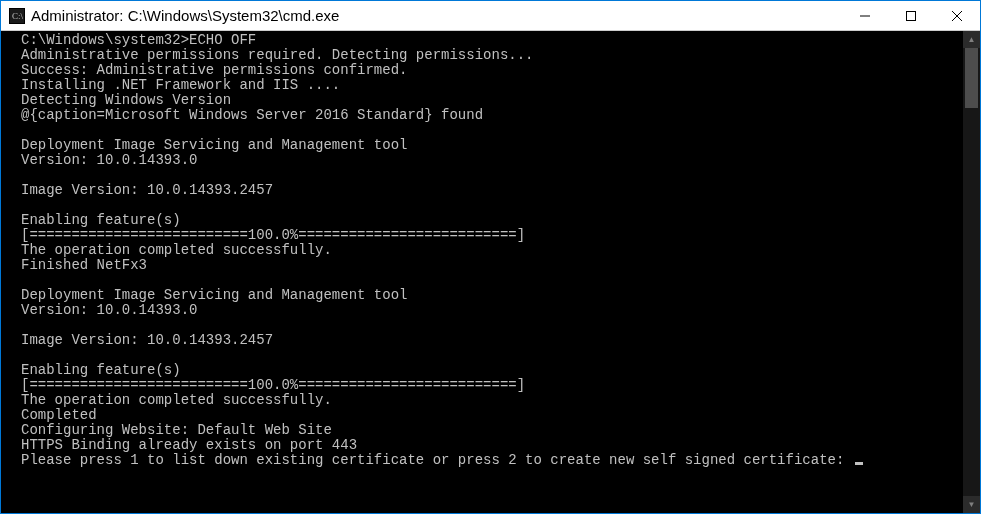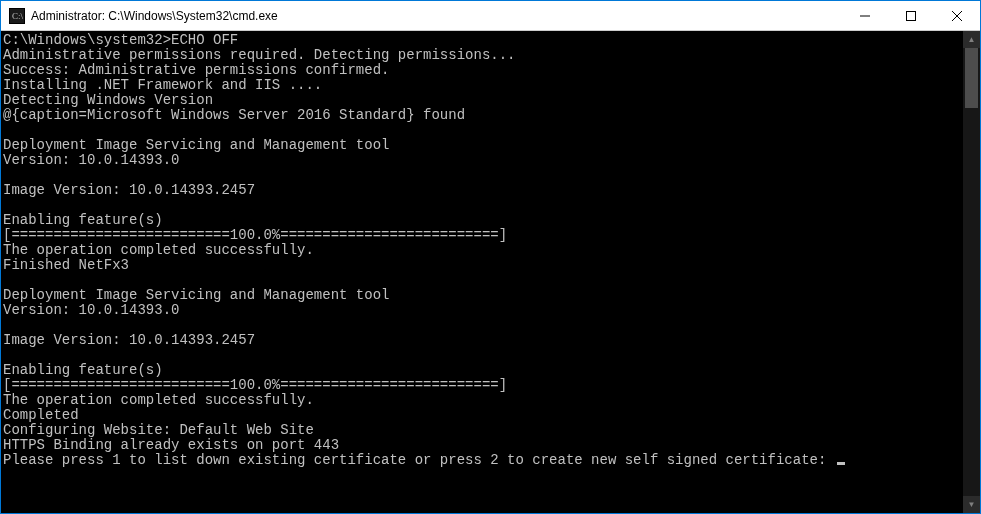--- a/index.html
+++ b/index.html
@@ -25,21 +25,21 @@
     .titlebar-icon {
       width: 16px;
       height: 16px;
       margin: 0 6px 0 8px;
       display: flex;
       align-items: center;
       justify-content: center;
     }
     .titlebar-title {
       flex: 1;
-      font-size: 12px;
+      font-size: 15px;
       color: #000;
       line-height: 30px;
     }
     .window-controls {
       display: flex;
       height: 100%;
     }
     .window-control {
       width: 46px;
       height: 100%;
@@ -54,21 +54,21 @@
       cursor: default;
     }
     .terminal-area {
       position: relative;
       height: calc(100% - 30px);
       background: #000000;
       display: flex;
     }
     .terminal-content {
       flex: 1;
-      padding: 2px 2px;
+      padding: 2px 20px;
       font-family: Consolas, "Courier New", monospace;
       font-size: 14px;
       line-height: 15px;
       color: #c0c0c0;
       white-space: pre;
       overflow: hidden;
     }
     .terminal-line {
       display: block;
       min-height: 15px;

